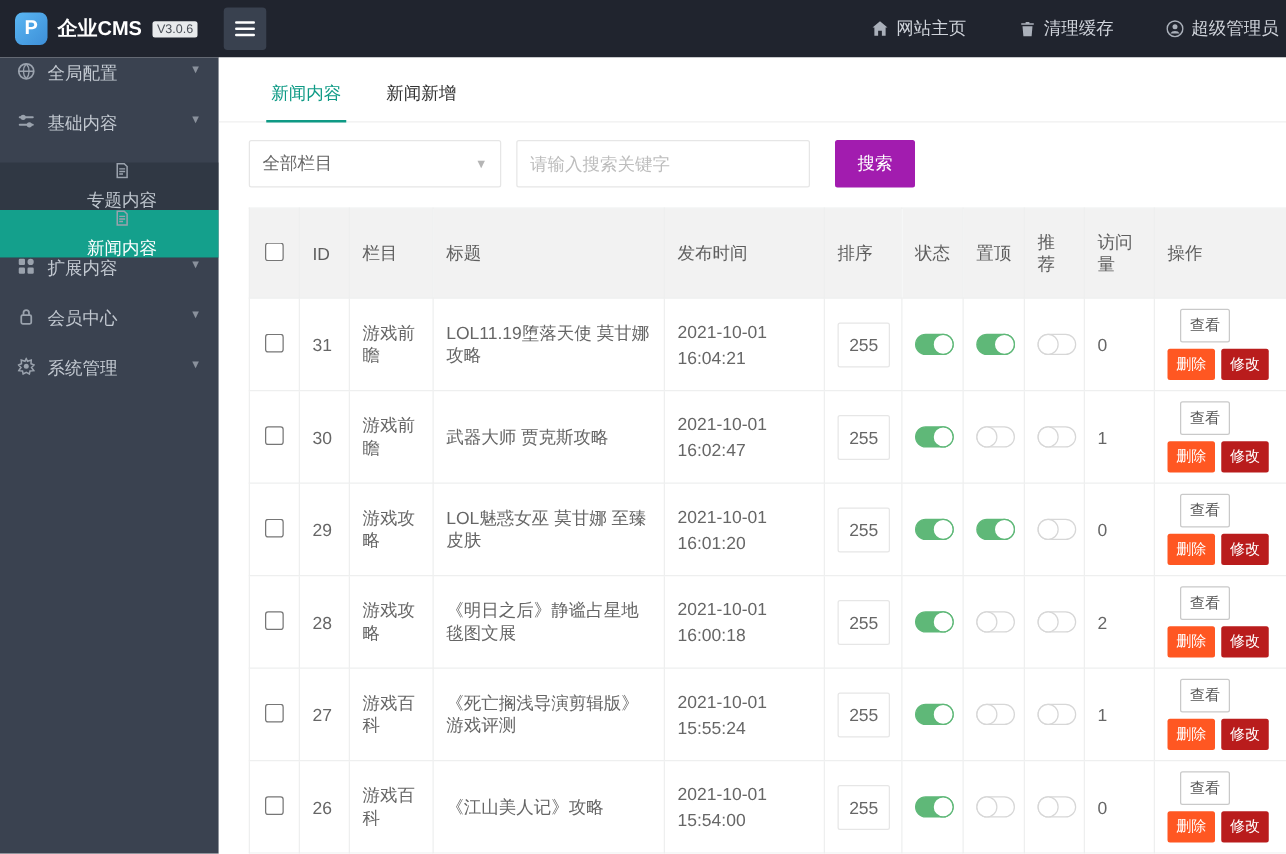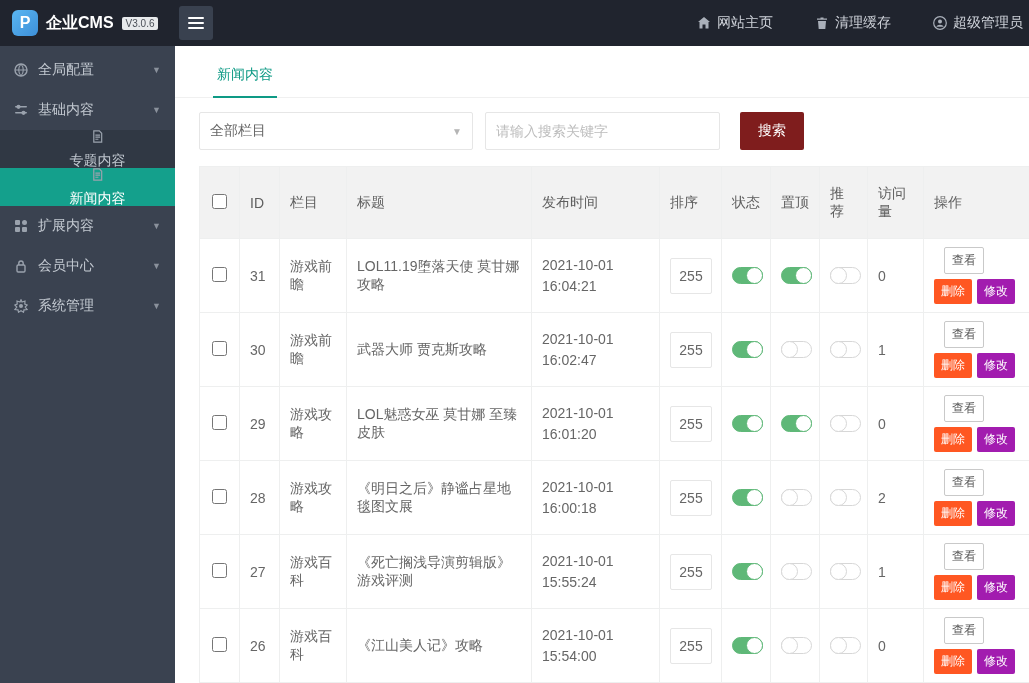--- a/index.html
+++ b/index.html
@@ -19,48 +19,48 @@
   .hamburger i { display:block; width:16px; height:2px; background:#fff; border-radius:1px; }
   .topnav { margin-left:auto; display:flex; align-items:flex-start; gap:42px; padding-right:6px; font-size:14px; }
   .topnav-item { display:flex; align-items:center; gap:6px; cursor:pointer; white-space:nowrap; }
   .topnav-item svg { width:14px; height:14px; fill:#aab0ba; }
 
   
   .layout { display:flex; height:637px; }
 
   
   .sidebar { width:175px; flex:none; background:#3a4250; padding-top:4px; }
-  .side-item { height:40px; display:flex; align-items:center; gap:10px; padding:0 14px;
+  .side-item { height:40px; display:flex; gap:10px; padding:0 14px;
     color:#c3c9d1; font-size:14px; cursor:pointer; }
   .side-item svg { width:14px; height:14px; fill:#9aa2ad; flex:none; }
   .side-item .caret { margin-left:auto; font-size:9px; color:#8a919c; }
   .submenu { background:#303844; }
   .sub-item { height:38px; display:flex; align-items:center; gap:9px; padding:0 14px 0 34px;
     color:#bfc6cе; color:#bfc6ce; font-size:14px; cursor:pointer;flex-direction:column; }
   .sub-item svg { width:13px; height:13px; fill:#9aa2ad; flex:none; }
   .sub-item.active { background:#14a08c; color:#fff; }
   .sub-item.active svg { fill:#fff; }
 
   
   .main { flex:1; background:#fff; overflow:hidden; }
   .tabbar { display:flex; padding:0 0 0 24px; border-bottom:1px solid #f0f0f0; height:52px; align-items:flex-end; }
   .tab { font-size:14px; color:#333; padding:14px 18px 13px; cursor:pointer; position:relative; }
   .tab.active { color:#0e9a85; }
   .tab.active::after { content:""; position:absolute; left:14px; right:14px; bottom:-1px; height:2px; background:#0e9a85; }
 
   .filterbar { display:flex; align-items:center; gap:10px; padding:14px 24px 12px; }
-  .select-box { width:274px; height:38px; border:1px solid #e6e6e6; border-radius:2px;
+  .select-box { width:202px; height:38px; border:1px solid #e6e6e6; border-radius:2px;
     display:flex; align-items:center; padding:0 10px; color:#666; font-size:14px; cursor:pointer; background:#fff; }
   .select-box .caret { margin-left:auto; color:#b5b5b5; font-size:10px; }
   .search-input { width:235px; height:38px; border:1px solid #e6e6e6; border-radius:2px;
     padding:0 10px; font-size:14px; color:#333; outline:none; margin-left:2px; }
   .search-input::placeholder { color:#bdbdbd; }
   .btn { height:38px; border:none; border-radius:2px; font-size:14px; cursor:pointer;
     font-family:inherit; }
-  .btn-search { background:#7f1d1d; color:#fff; padding:0 18px; margin-left:10px; }
+  .btn-search { background:#a21caf; color:#fff; padding:0 18px; margin-left:10px; }
   .btn-clear { background:#fff; color:#555; border:1px solid #e0e0e0; padding:0 16px; margin-left:10px; }
 
   
   .table-wrap { margin:4px 0 0 24px; }
   table { border-collapse:collapse; width:830px; table-layout:fixed; font-size:14px; color:#666; }
   th, td { border:1px solid #eeefef; padding:8px 10px; vertical-align:middle; text-align:left;
     overflow:hidden; word-break:break-word; }
   thead th { background:#f2f2f2; color:#5e5e5e; font-weight:normal; height:72px; }
   tbody tr { height:58px; background:#fff; }
   td.center, th.center { text-align:center; }
@@ -71,21 +71,21 @@
     position:relative; display:inline-block; background:#fff; cursor:pointer; vertical-align:middle; }
   .switch .knob { width:17px; height:17px; border-radius:50%; background:#fff;
     border:1px solid #d7d7d7; position:absolute; left:-1px; top:-1px; }
   .switch.on { background:#5FB878; border-color:#5FB878; }
   .switch.on .knob { left:auto; right:-1px; border-color:#5FB878; }
   .ops { display:flex; flex-wrap:wrap; gap:5px; max-width:96px; }
   .op-btn { font-size:12px; border-radius:2px; padding:4px 7px; cursor:pointer; border:none;
     font-family:inherit; white-space:nowrap; }
   .op-view { background:#fff; border:1px solid #c9c9c9; color:#555;margin-left:10px; }
   .op-del { background:#ff5722; color:#fff; }
-  .op-edit { background:#a21caf; color:#fff; }
+  .op-edit { background:#b91c1c; color:#fff; }
   input[type=checkbox] { width:15px; height:15px; cursor:pointer; }
 </style>
 </head>
 <body>
 
 <div class="topbar">
   <div class="logo-area">
     <div class="logo-icon">P</div>
     <div class="logo-title">企业CMS</div>
     <div class="version-badge">V3.0.6</div>
@@ -182,20 +182,21 @@
           <circle cx="7" cy="7" r="2"></circle>
         </svg>
         <span>系统管理</span>
         <span class="caret">▼</span>
       </div>
     </div>
 
   <div class="main">
     <div class="tabbar">
         <div class="tab active">新闻内容</div>
+        <div class="tab">新闻新增</div>
       </div>
 
     <div class="filterbar">
       <div class="select-box">
         <span>全部栏目</span>
         <span class="caret">▼</span>
       </div>
       <input class="search-input" placeholder="请输入搜索关键字" style="">
       <button class="btn btn-search">搜索</button>
     </div>

